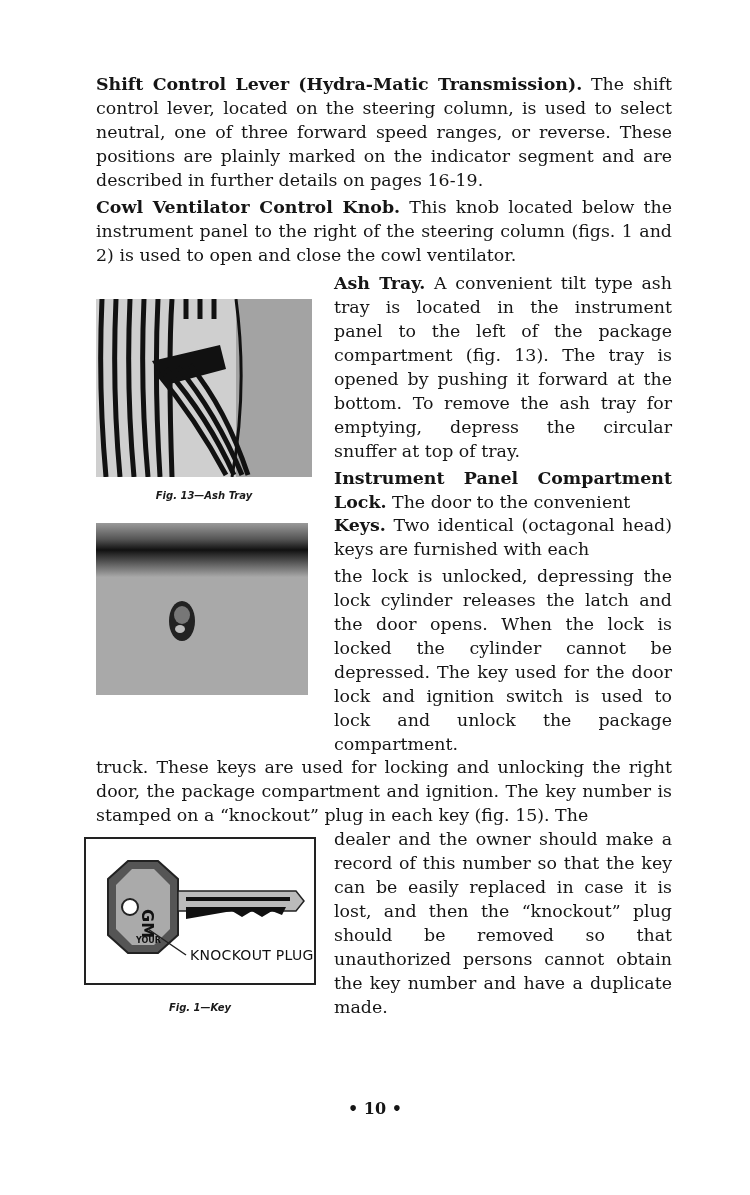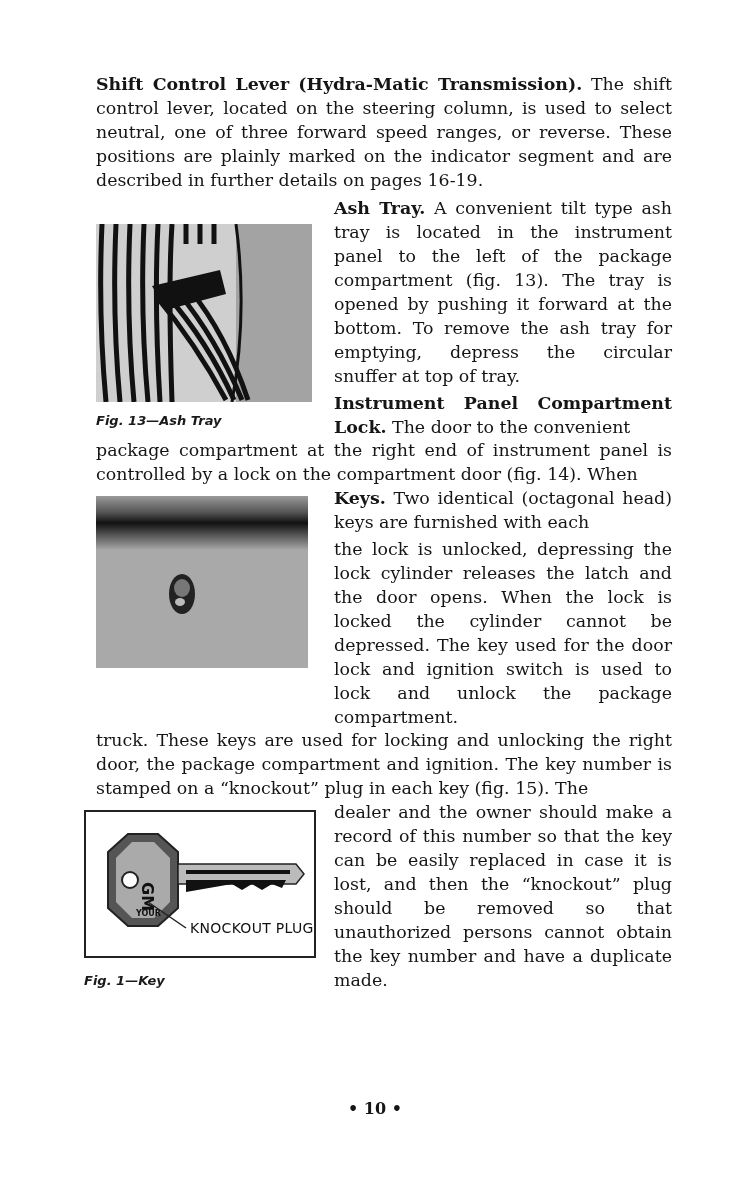--- a/index.html
+++ b/index.html
@@ -5,33 +5,34 @@
   html, body { margin: 0; padding: 0; background: #ffffff; }
   body { width: 750px; height: 1195px; position: relative; overflow: hidden;
          font-family: "DejaVu Serif", "Liberation Serif", serif; color: #151515; }
   .page { position: absolute; left: 96px; top: 72px; width: 576px; }
   .p { font-size: 17.4px; line-height: 24px; text-align: justify; margin: 0; }
   .p + .p { margin-top: 3px; }
   .b { font-weight: bold; }
   .row { position: relative; }
   .fig { position: absolute; left: 0; }
   .caption { font-family: "DejaVu Sans", "Liberation Sans", sans-serif; font-style: italic;
-             font-weight: bold; font-size: 13px; text-align: left; line-height: 13px; color:#1a1a1a; }
+             font-weight: bold; font-size: 10px; text-align: center; line-height: 13px; color:#1a1a1a; }
   .indent { margin-left: 238px; }
   .photo { position: relative; overflow: hidden; }
   .page-number { position: absolute; left: 0; width: 750px; top: 1099px; text-align: center;
                  font-weight: bold; font-size: 16px; }
 </style>
 </head>
 <body>
 
 <div class="page">
 
   <p class="p"><span class="b">Shift Control Lever (Hydra-Matic Transmission).</span><span> The shift control lever, located on the steering column, is used to select neutral, one of three forward speed ranges, or reverse. These positions are plainly marked on the indicator segment and are described in further details on pages 16-19.</span></p>
 
+  <p class="p"><span class="b">Cowl Ventilator Control Knob.</span><span> This knob located below the instrument panel to the right of the steering column (figs. 1 and 2) is used to open and close the cowl ventilator.</span></p>
 
   <div class="row" style="height:242px; margin-top:4px;">
     <div class="fig" style="top:28px; width:216px;">
       <div class="photo" style="width:216px; height:178px; background:#9c9c9c;">
         <svg width="216" height="178" viewBox="0 0 216 178">
           <rect width="216" height="178" fill="#a3a3a3"></rect>
           <rect x="0" y="0" width="140" height="178" fill="#cfcfcf"></rect>
           <g stroke="#111" stroke-width="5" fill="none">
             <path d="M6 0 Q2 90 10 178"></path>
               <path d="M20 0 Q16 90 24 178"></path>
@@ -54,21 +55,20 @@
         </svg>
       </div>
       <div class="caption" style="margin-top:12px;">Fig. 13—Ash Tray</div>
     </div>
     <div class="indent">
       <p class="p"><span class="b">Ash Tray.</span><span> A convenient tilt type ash tray is located in the instrument panel to the left of the package compartment (fig. 13). The tray is opened by pushing it forward at the bottom. To remove the ash tray for emptying, depress the circular snuffer at top of tray.</span></p>
       <p class="p"><span class="b">Instrument Panel Compartment Lock.</span><span> The door to the convenient</span></p>
     </div>
   </div>
 
-  <p class="p">package compartment at the right end of instrument panel is controlled by a lock on the compartment door (fig. 14). When</p>
 
   <div class="row" style="height:242px;">
     <div class="fig" style="top:10px; width:212px;">
       <div class="photo" style="width:212px; height:172px; background:#a8a8a8;">
         <svg width="212" height="172" viewBox="0 0 212 172">
           <defs>
             <linearGradient id="g1" x1="0" y1="0" x2="0" y2="1">
               <stop offset="0" stop-color="#9a9a9a"></stop>
                 <stop offset="0.3" stop-color="#555"></stop>
               <stop offset="0.5" stop-color="#111"></stop>

